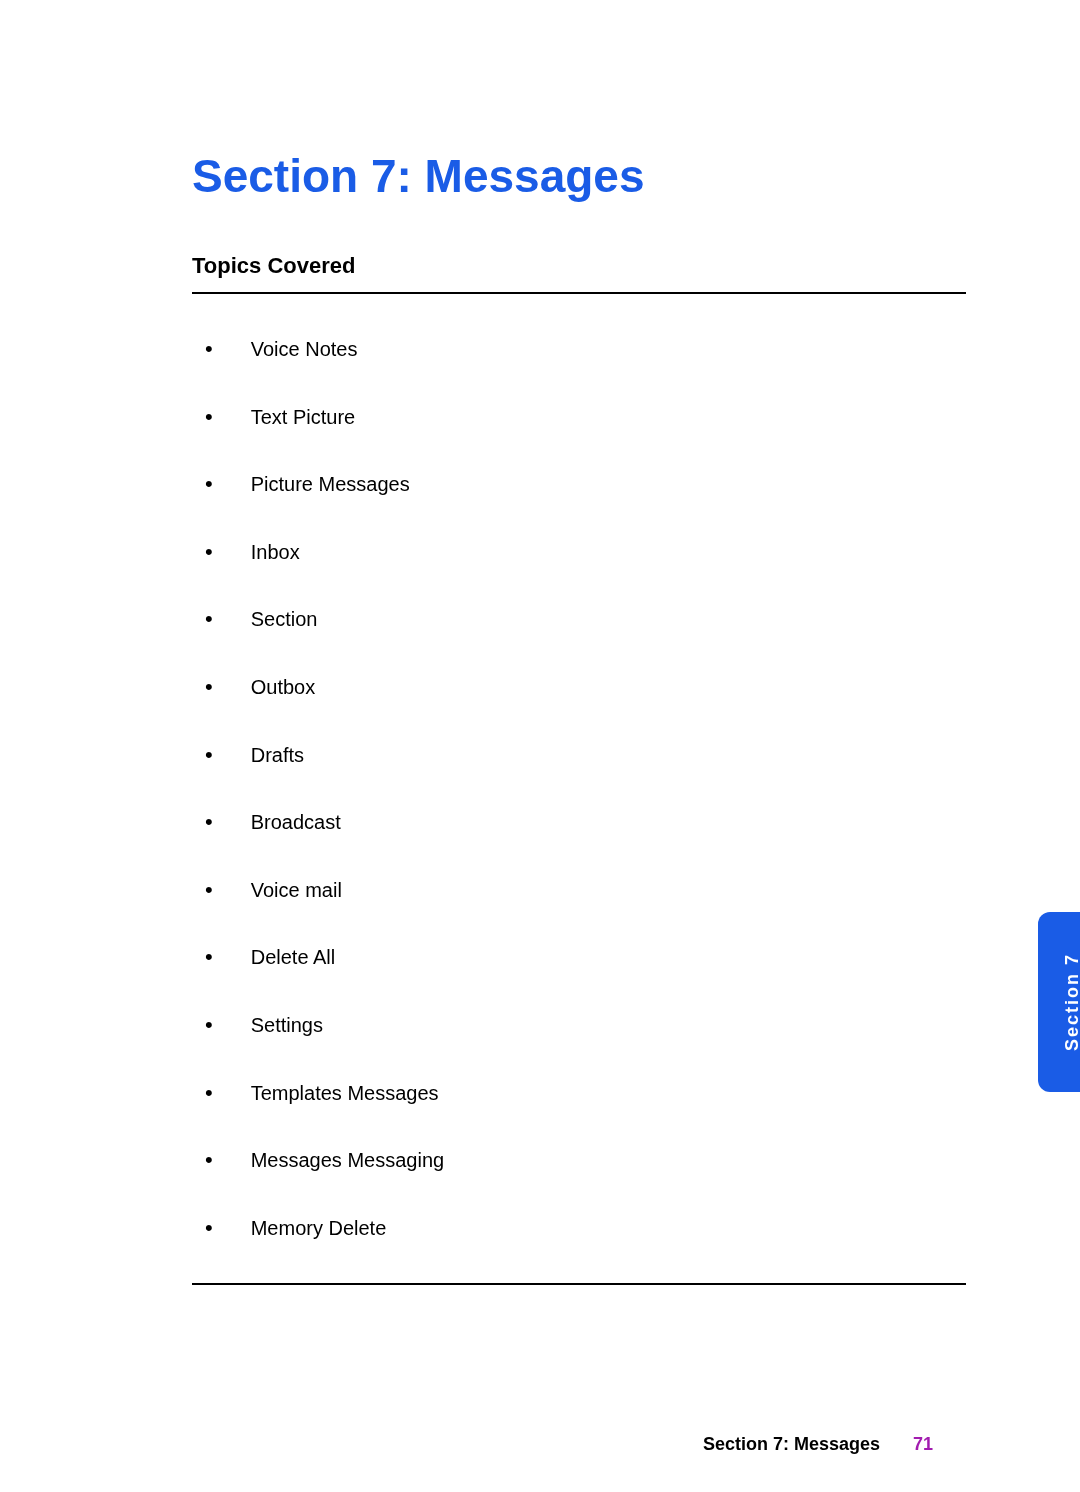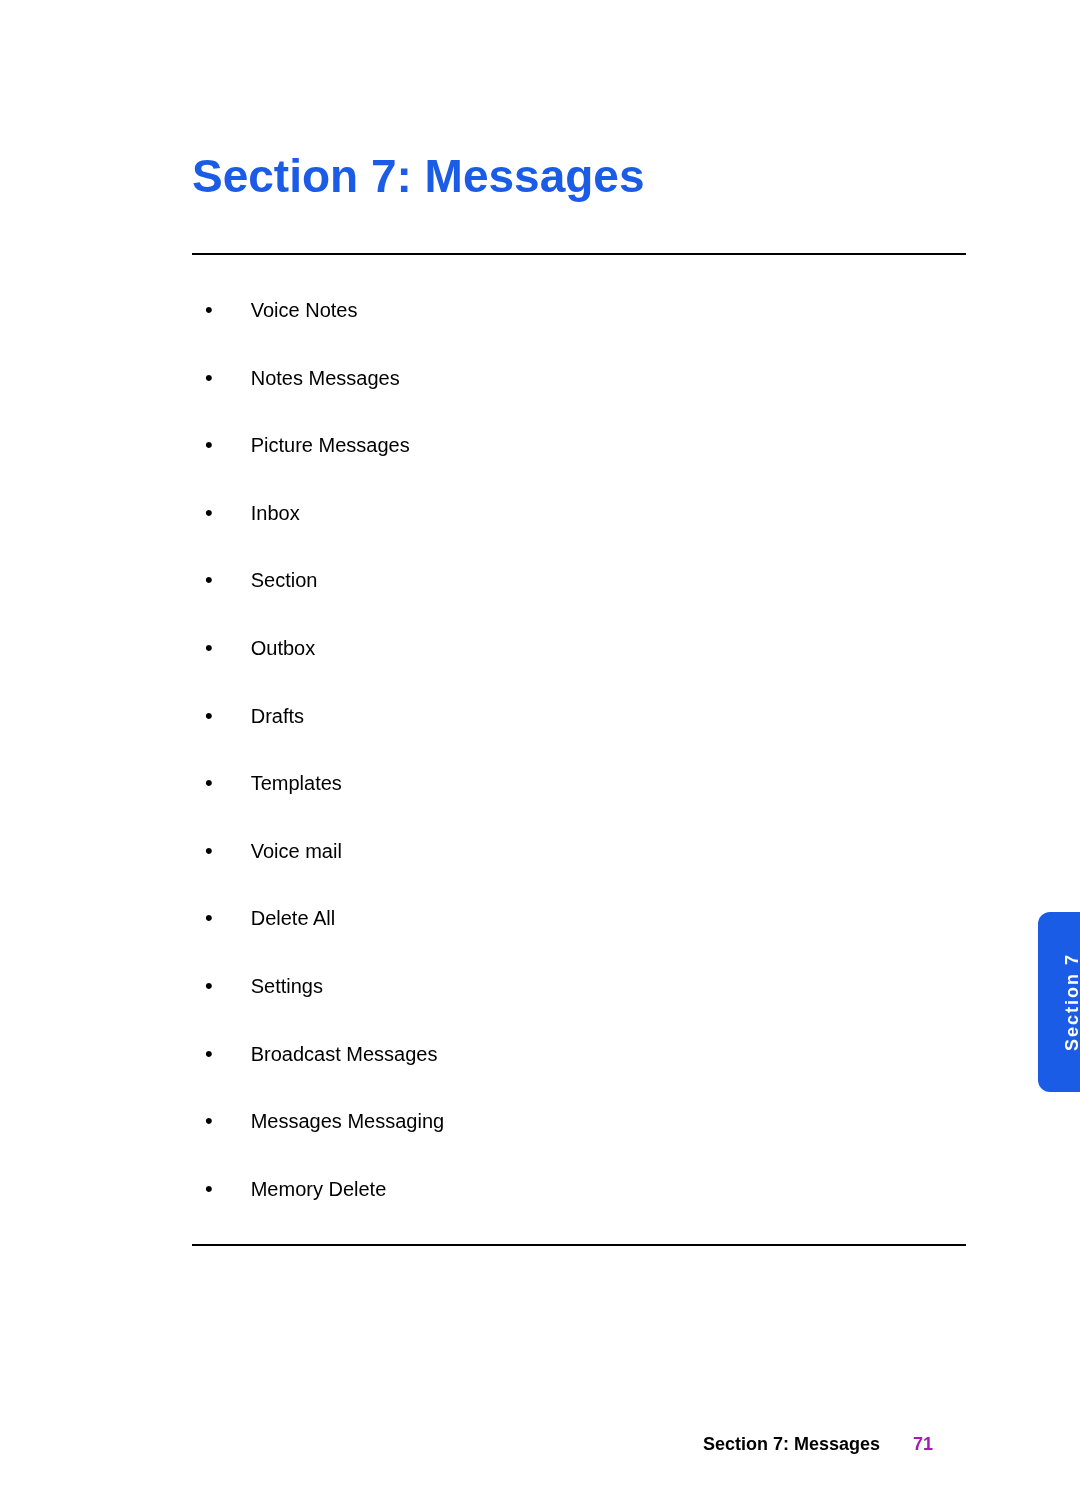--- a/index.html
+++ b/index.html
@@ -132,31 +132,32 @@
       letter-spacing: 2px;
     }
   </style>
 </head>
 <body>
 
 <div class="page">
 
   <h1 class="section-title">Section 7: Messages</h1>
 
+  <h2 class="topics-covered-heading">Topics Covered</h2>
 
   <hr class="divider-top">
 
   <ul class="topics-list" id="topics-list">
   <li>
         <span class="bullet">•</span>
         <span class="item-text">Voice Notes</span>
       </li>
       <li>
         <span class="bullet">•</span>
-        <span class="item-text">Notes Messages</span>
+        <span class="item-text">Text Picture</span>
       </li>
       <li>
         <span class="bullet">•</span>
         <span class="item-text">Picture Messages</span>
       </li>
       <li>
         <span class="bullet">•</span>
         <span class="item-text">Inbox</span>
       </li>
       <li>
@@ -166,37 +167,37 @@
       <li>
         <span class="bullet">•</span>
         <span class="item-text">Outbox</span>
       </li>
       <li>
         <span class="bullet">•</span>
         <span class="item-text">Drafts</span>
       </li>
       <li>
         <span class="bullet">•</span>
-        <span class="item-text">Templates</span>
+        <span class="item-text">Broadcast</span>
       </li>
       <li>
         <span class="bullet">•</span>
         <span class="item-text">Voice mail</span>
       </li>
       <li>
         <span class="bullet">•</span>
         <span class="item-text">Delete All</span>
       </li>
       <li>
         <span class="bullet">•</span>
         <span class="item-text">Settings</span>
       </li>
       <li>
         <span class="bullet">•</span>
-        <span class="item-text">Broadcast Messages</span>
+        <span class="item-text">Templates Messages</span>
       </li>
       <li>
         <span class="bullet">•</span>
         <span class="item-text">Messages Messaging</span>
       </li>
       <li>
         <span class="bullet">•</span>
         <span class="item-text">Memory Delete</span>
       </li>
     </ul>

